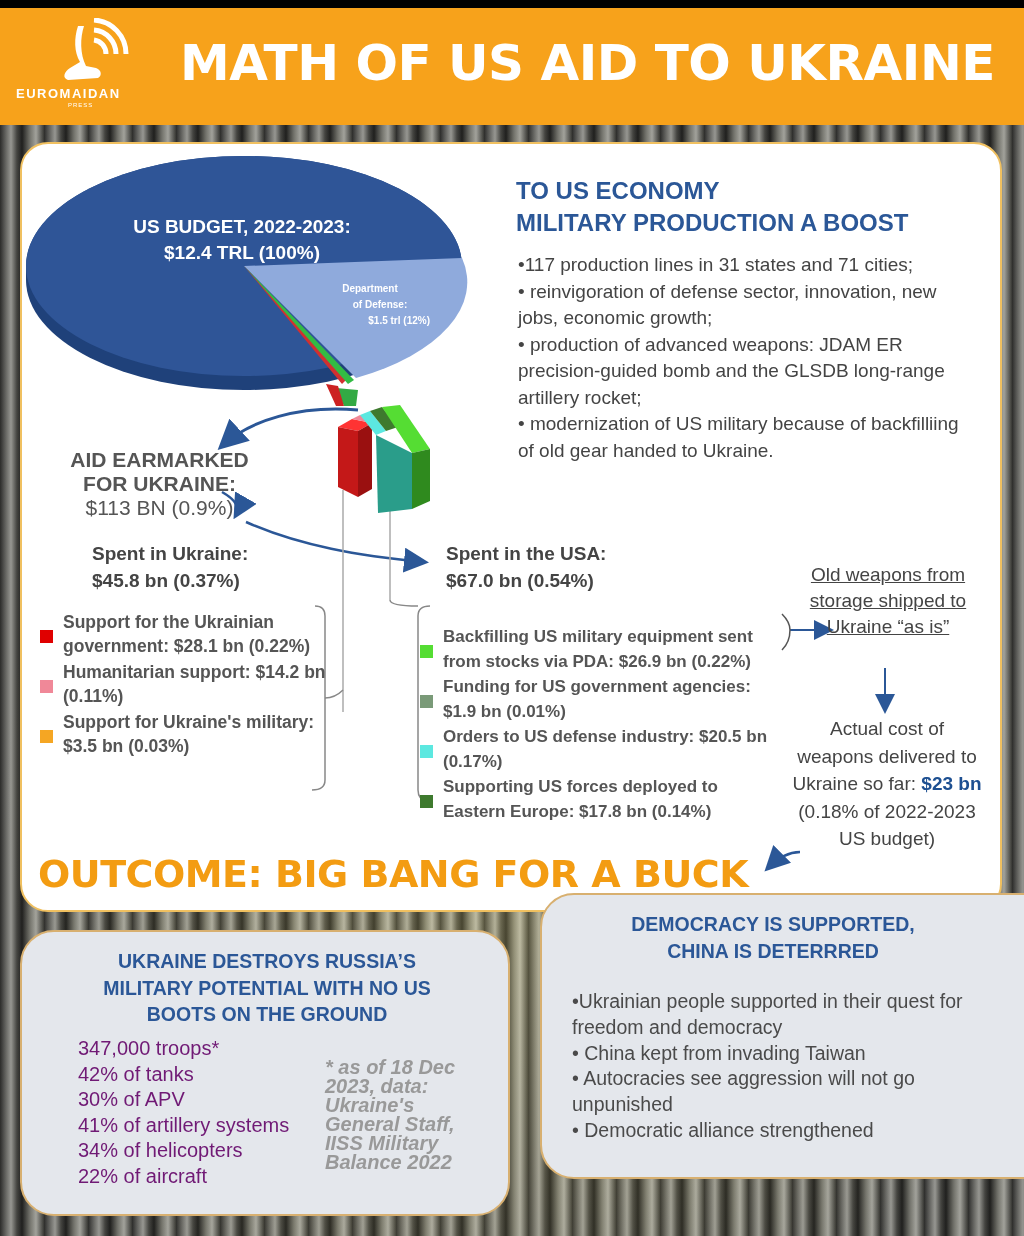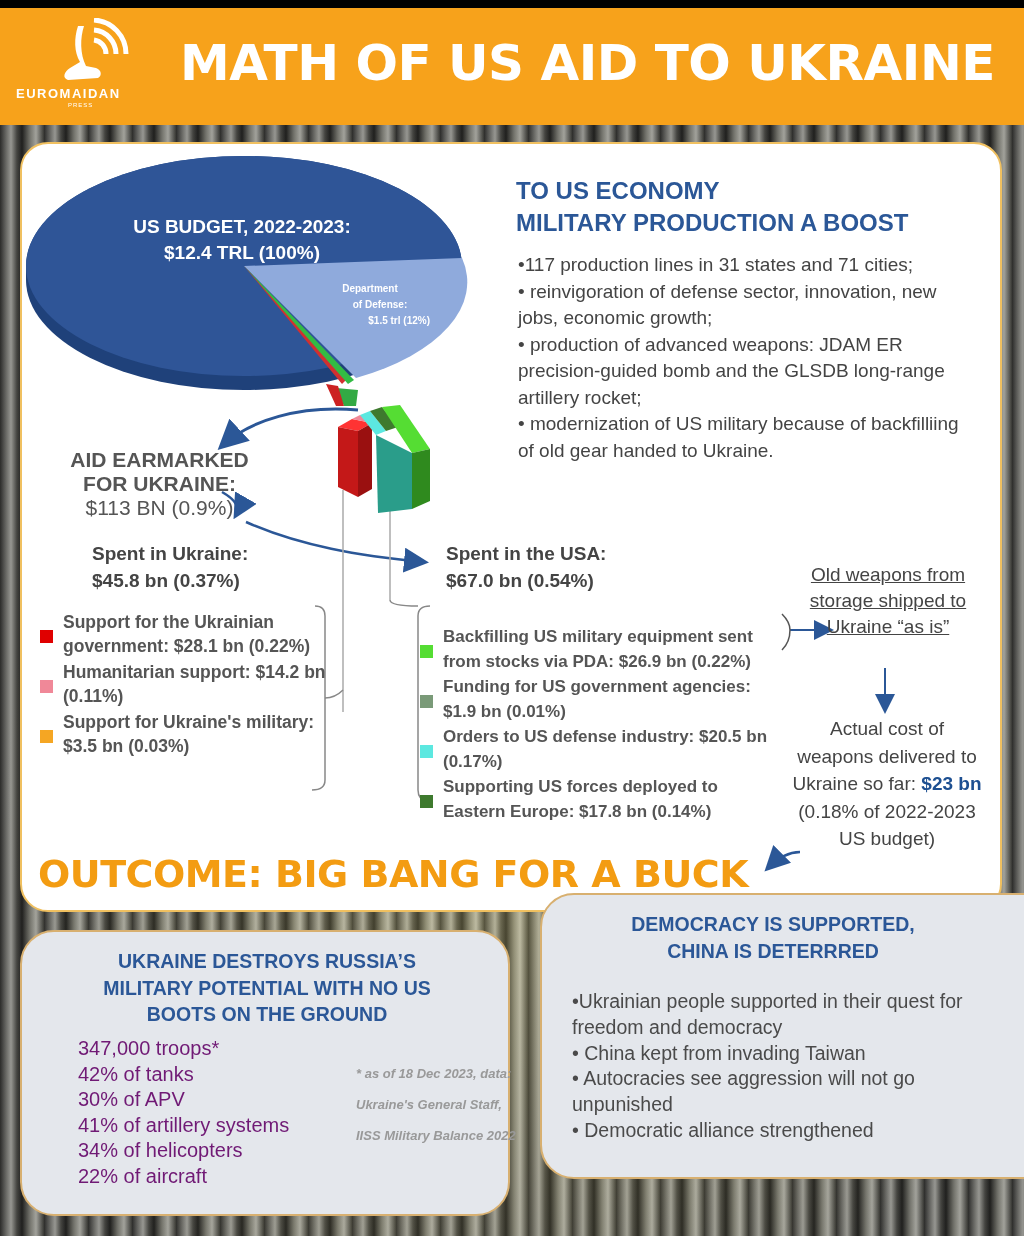--- a/index.html
+++ b/index.html
@@ -31,21 +31,21 @@
   .sw { width: 13px; height: 13px; flex: 0 0 13px; margin-top: 5px; margin-right: 10px; }
   .side-note { position: absolute; left: 798px; top: 562px; width: 180px; text-align: center; color: #444; font-size: 19px; line-height: 26px; text-decoration: underline; }
   .side-note2 { position: absolute; left: 792px; top: 715px; width: 190px; text-align: center; color: #444; font-size: 19px; line-height: 27.5px; }
   .hl { color: #1d4f91; font-weight: bold; }
   .outcome { position: absolute; left: 38px; top: 852px; color: #f39c12; font-weight: bold; font-size: 38px; font-family: "DejaVu Sans", sans-serif; letter-spacing: -0.5px; }
   .card { position: absolute; background: #e4e7ec; border-radius: 34px; border: 2px solid #d8b070; }
   .card1 { left: 20px; top: 930px; width: 490px; height: 286px; }
   .card2 { left: 540px; top: 893px; width: 546px; height: 286px; }
   .card-title { position: absolute; color: #2b5797; font-weight: bold; font-size: 19.5px; line-height: 26.5px; text-align: center; }
   .stats { position: absolute; left: 56px; top: 104px; color: #701a75; font-size: 20px; line-height: 25.5px; }
-  .footnote { position: absolute; left: 334px; top: 126px; color: #999; font-size: 13px; font-style: italic; font-weight: bold; line-height: 31px; width: 160px; }
+  .footnote { position: absolute; left: 303px; top: 126px; color: #999; font-size: 20px; font-style: italic; font-weight: bold; line-height: 19px; width: 160px; }
   .card2-list { position: absolute; left: 30px; top: 94px; color: #4a4a4a; font-size: 19.5px; line-height: 25.8px; width: 420px; }
   svg { position: absolute; left: 0; top: 0; }
 </style>
 </head>
 <body>
 
 <div class="bg"></div>
 <div class="bg2"></div>
 
 <div class="header"></div>

